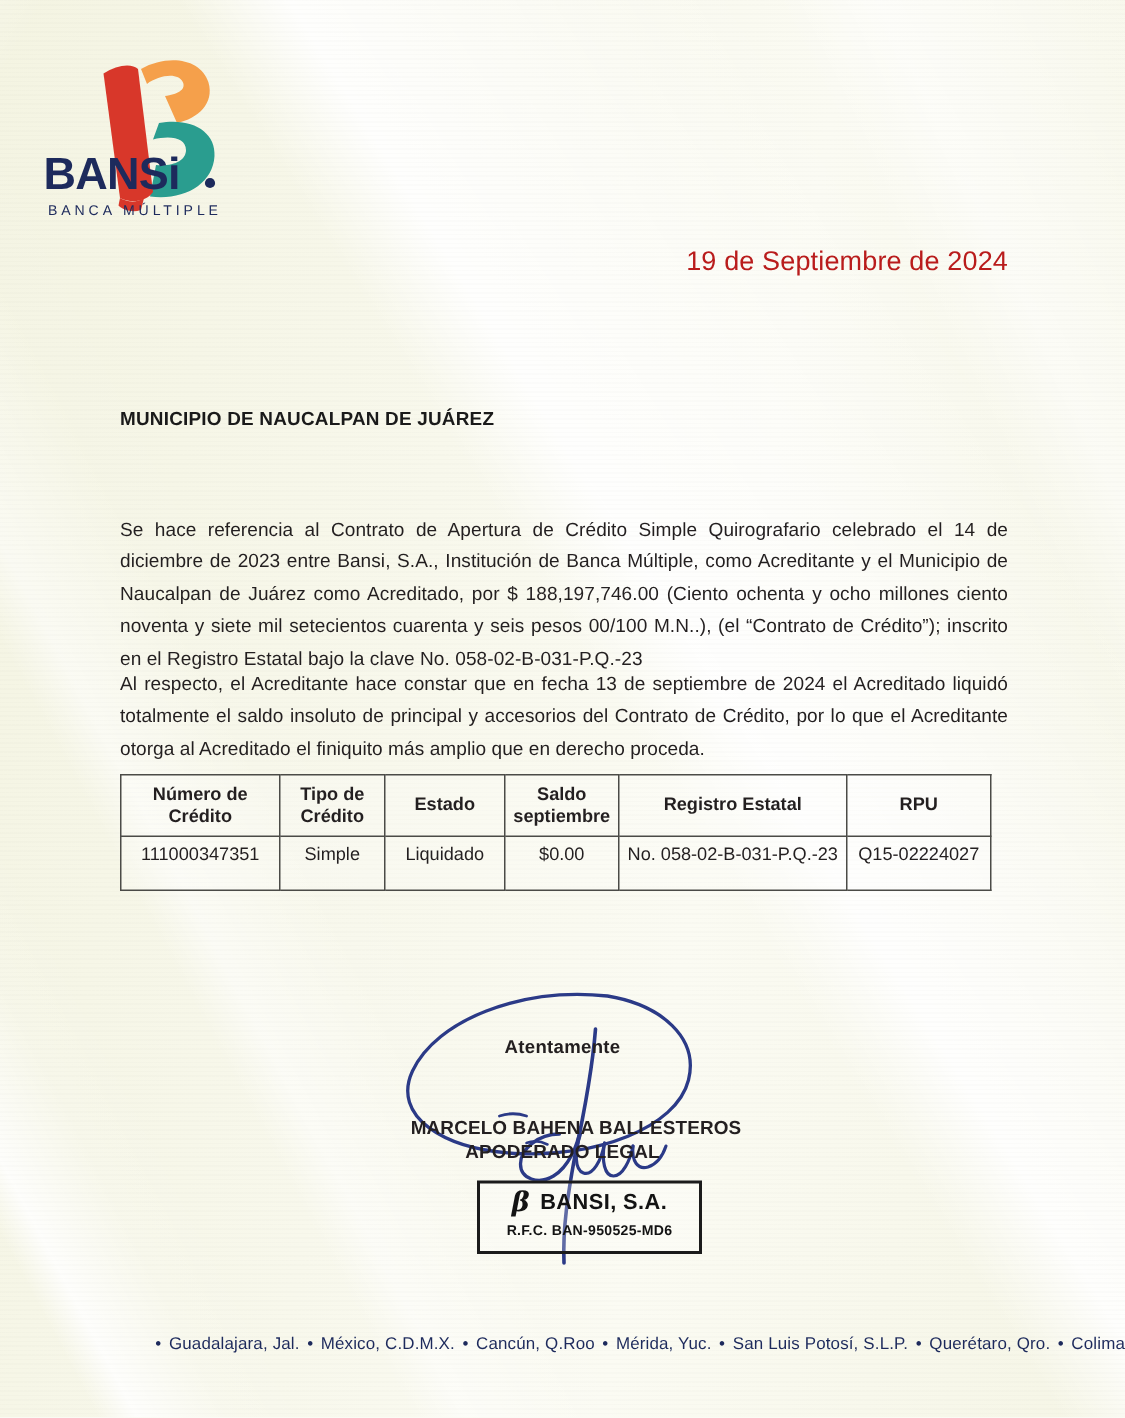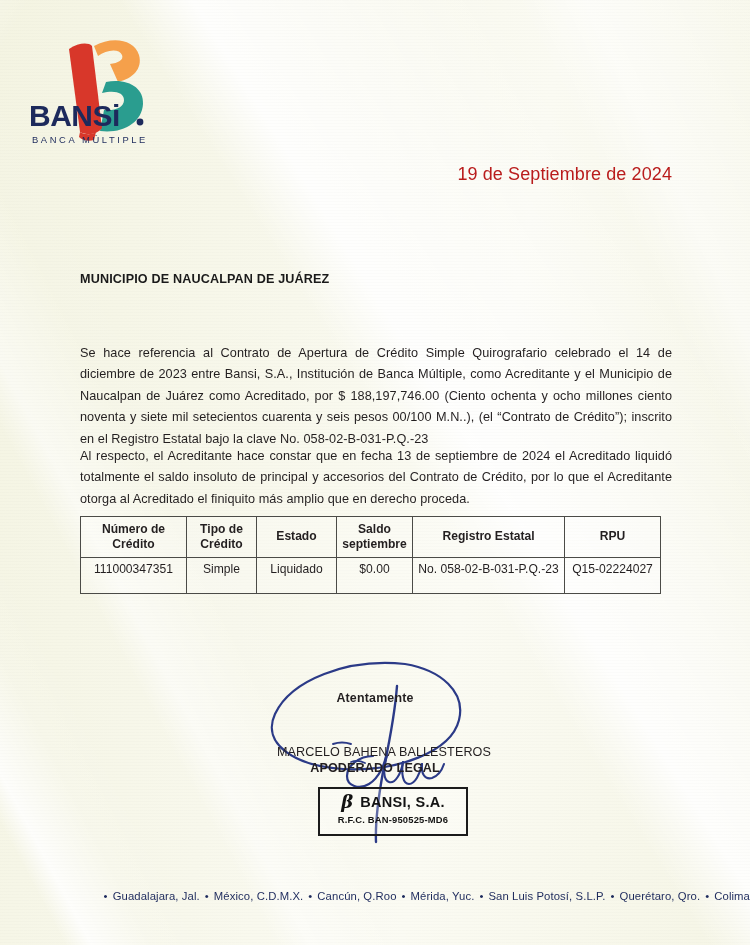--- a/index.html
+++ b/index.html
@@ -165,21 +165,21 @@
     font-weight: bold;
     color: #231f20;
     letter-spacing: 0.2px;
     text-align: center;
   }
   #signer-name {
     position: absolute;
     left: 0; right: 0;
     top: 85px;
     font-size: 12.6px;
-    font-weight: normal;
+    font-weight: bold;
     color: #231f20;
     letter-spacing: 0.1px;
     padding-left: 18px;
   }
   #signer-role {
     position: absolute;
     left: 0; right: 0;
     top: 101px;
     font-size: 12.6px;
     font-weight: bold;

